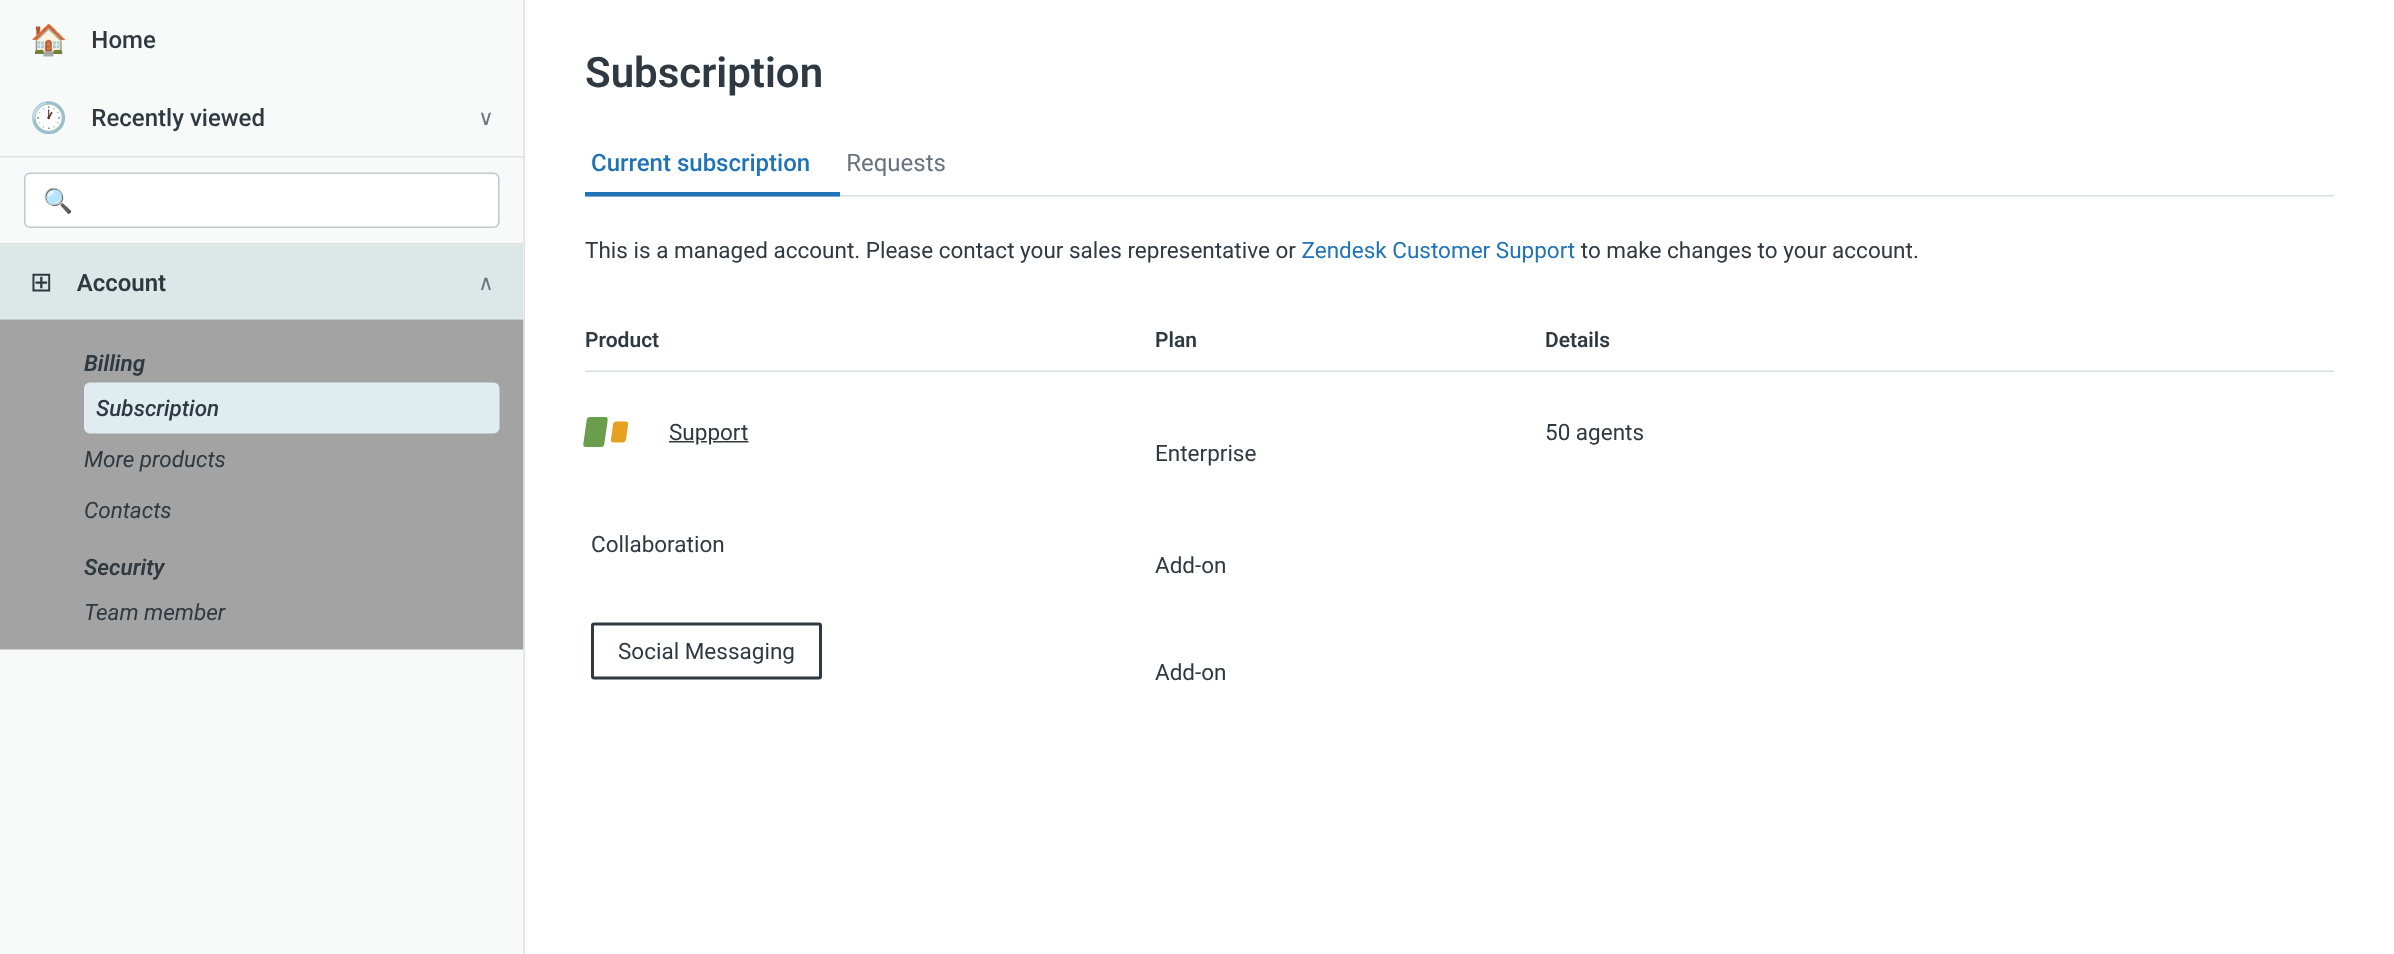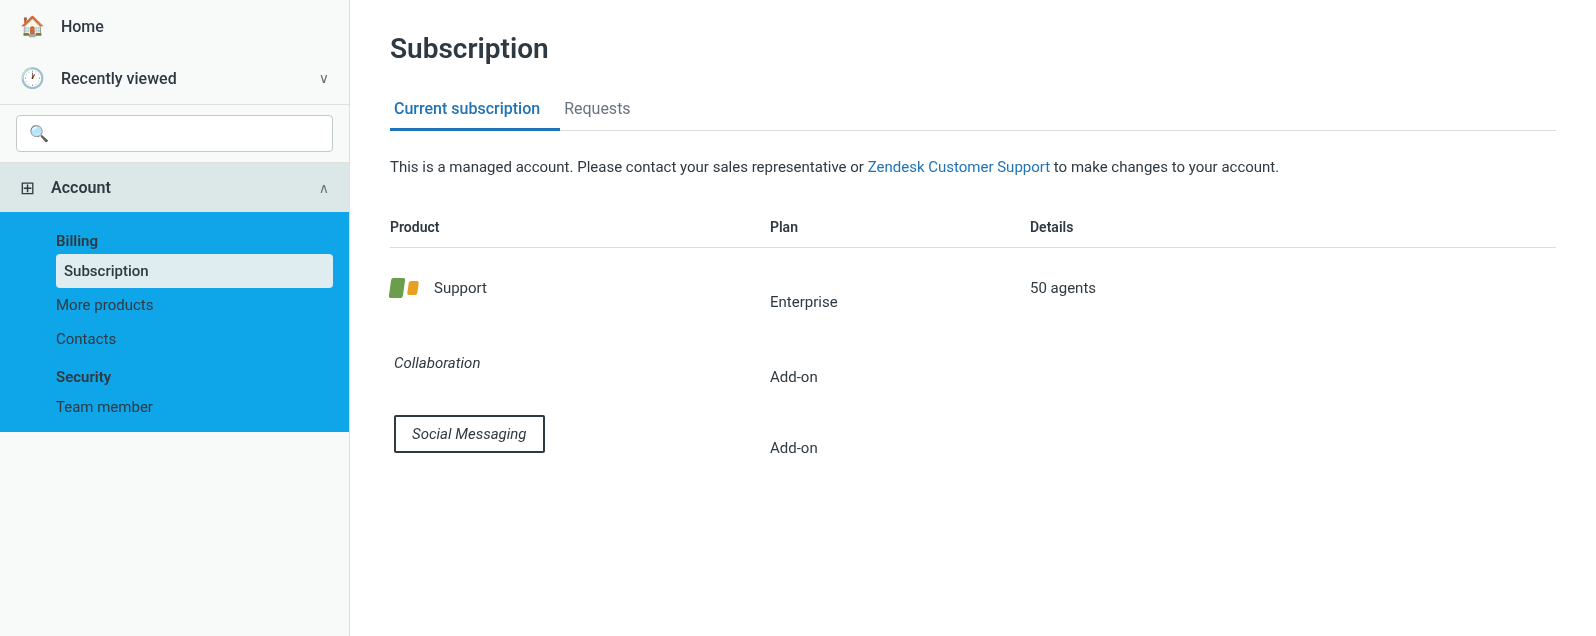--- a/index.html
+++ b/index.html
@@ -58,21 +58,22 @@
       display: flex;
       align-items: center;
       cursor: pointer;
     }
     .account-section .icon { margin-right: 16px; font-size: 18px; color: #2f3941; }
     .account-section .label { font-weight: 600; font-size: 16px; flex: 1; color: #2f3941; }
     .account-section .chevron { font-size: 14px; color: #68737d; }
 
     .sub-nav {
       padding: 8px 0 8px 56px;
-      background: #0ea5e9;
+      background: #a3a3a3;
+      font-style: italic;
     }
     .sub-nav-item {
       padding: 8px 16px 8px 0;
       font-size: 15px;
       color: #2f3941;
       cursor: pointer;
     }
     .sub-nav-item.active {
       background: #e0edf0;
       border-radius: 4px;
@@ -152,23 +153,24 @@
     .table-row {
       display: grid;
       grid-template-columns: 380px 260px 1fr;
       padding: 16px 0;
       align-items: center;
     }
 
     .product-cell {
       display: flex;
       align-items: center;
-      gap: 16px;
-      font-size: 15px;
-      color: #2f3941;
+      gap: 28px;
+      font-size: 15px;
+      color: #2f3941;
+      text-decoration: underline;
     }
 
     .support-icon {
       display: flex;
       align-items: center;
       gap: 2px;
     }
     .icon-part-green {
       width: 14px;
       height: 20px;
@@ -207,21 +209,20 @@
     .sub-product-row {
       display: grid;
       grid-template-columns: 380px 260px 1fr;
       padding: 12px 0;
       align-items: center;
     }
     .sub-product-name {
       font-size: 15px;
       color: #2f3941;
       padding-left: 4px;
-      font-style: italic;
     }
   </style>
 </head>
 <body>
 
 <div class="sidebar">
 
   <div class="sidebar-nav-item">
     <span class="icon">🏠</span>
     <span class="label">Home</span>

